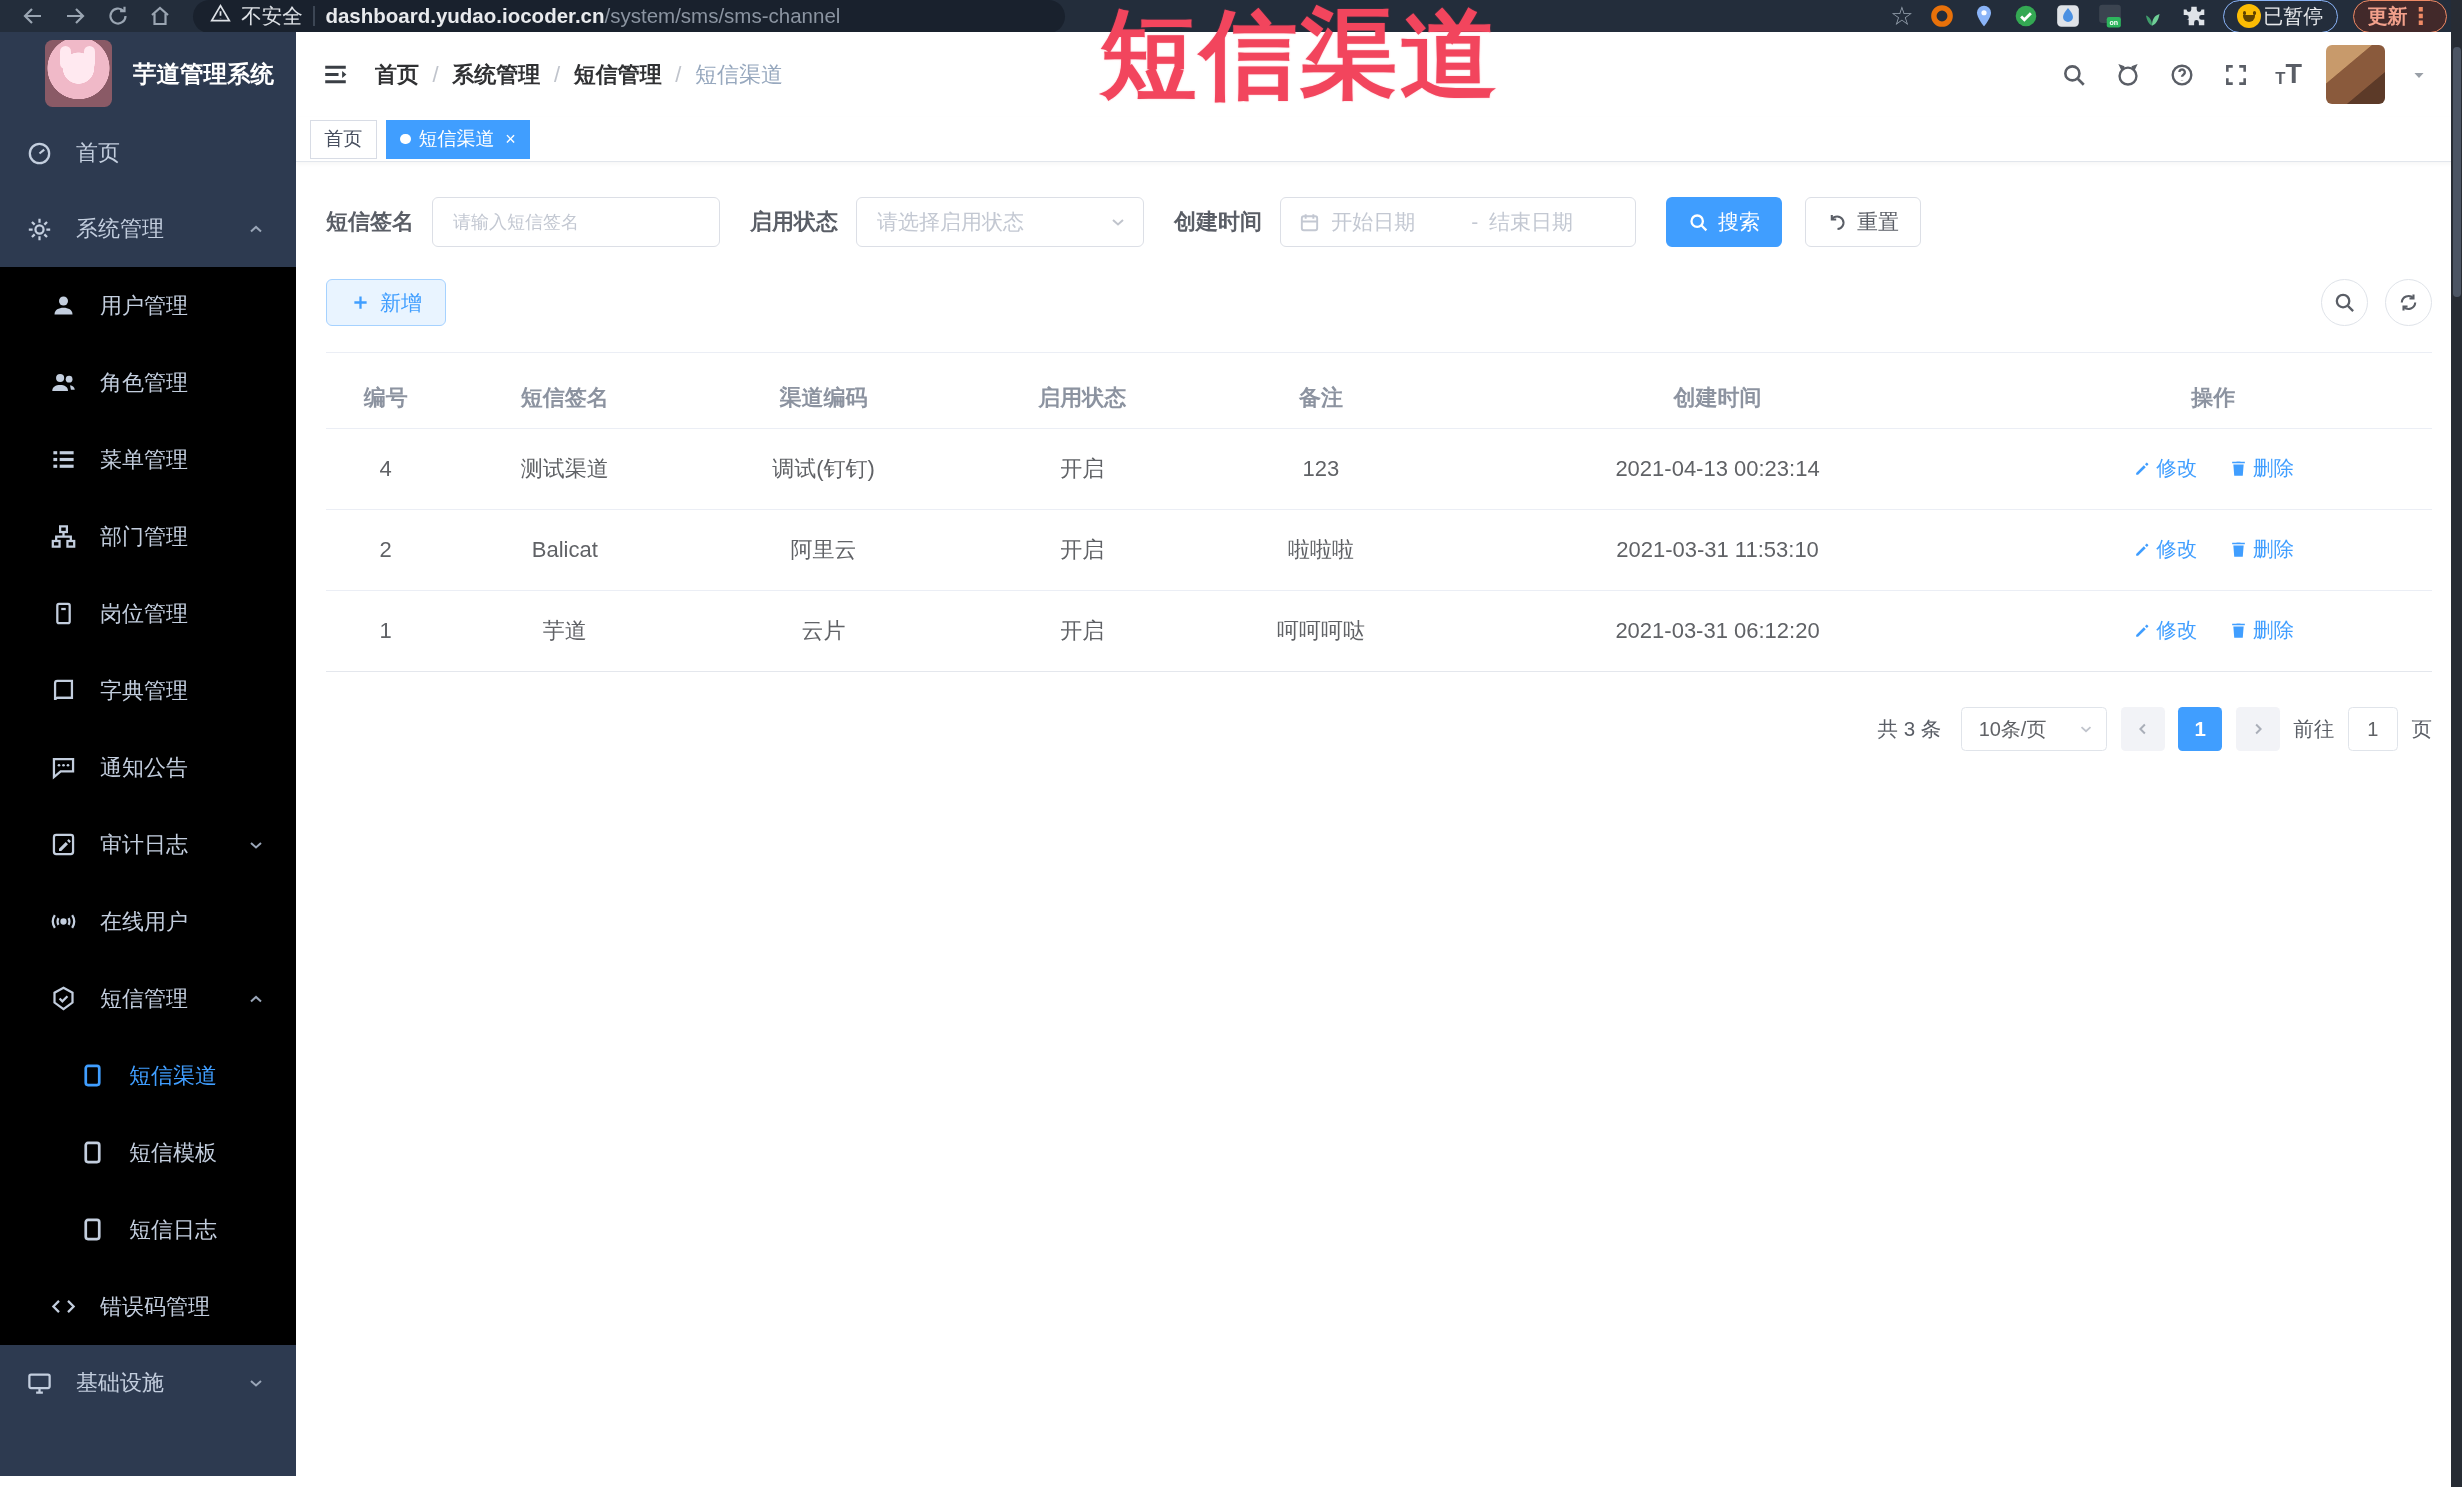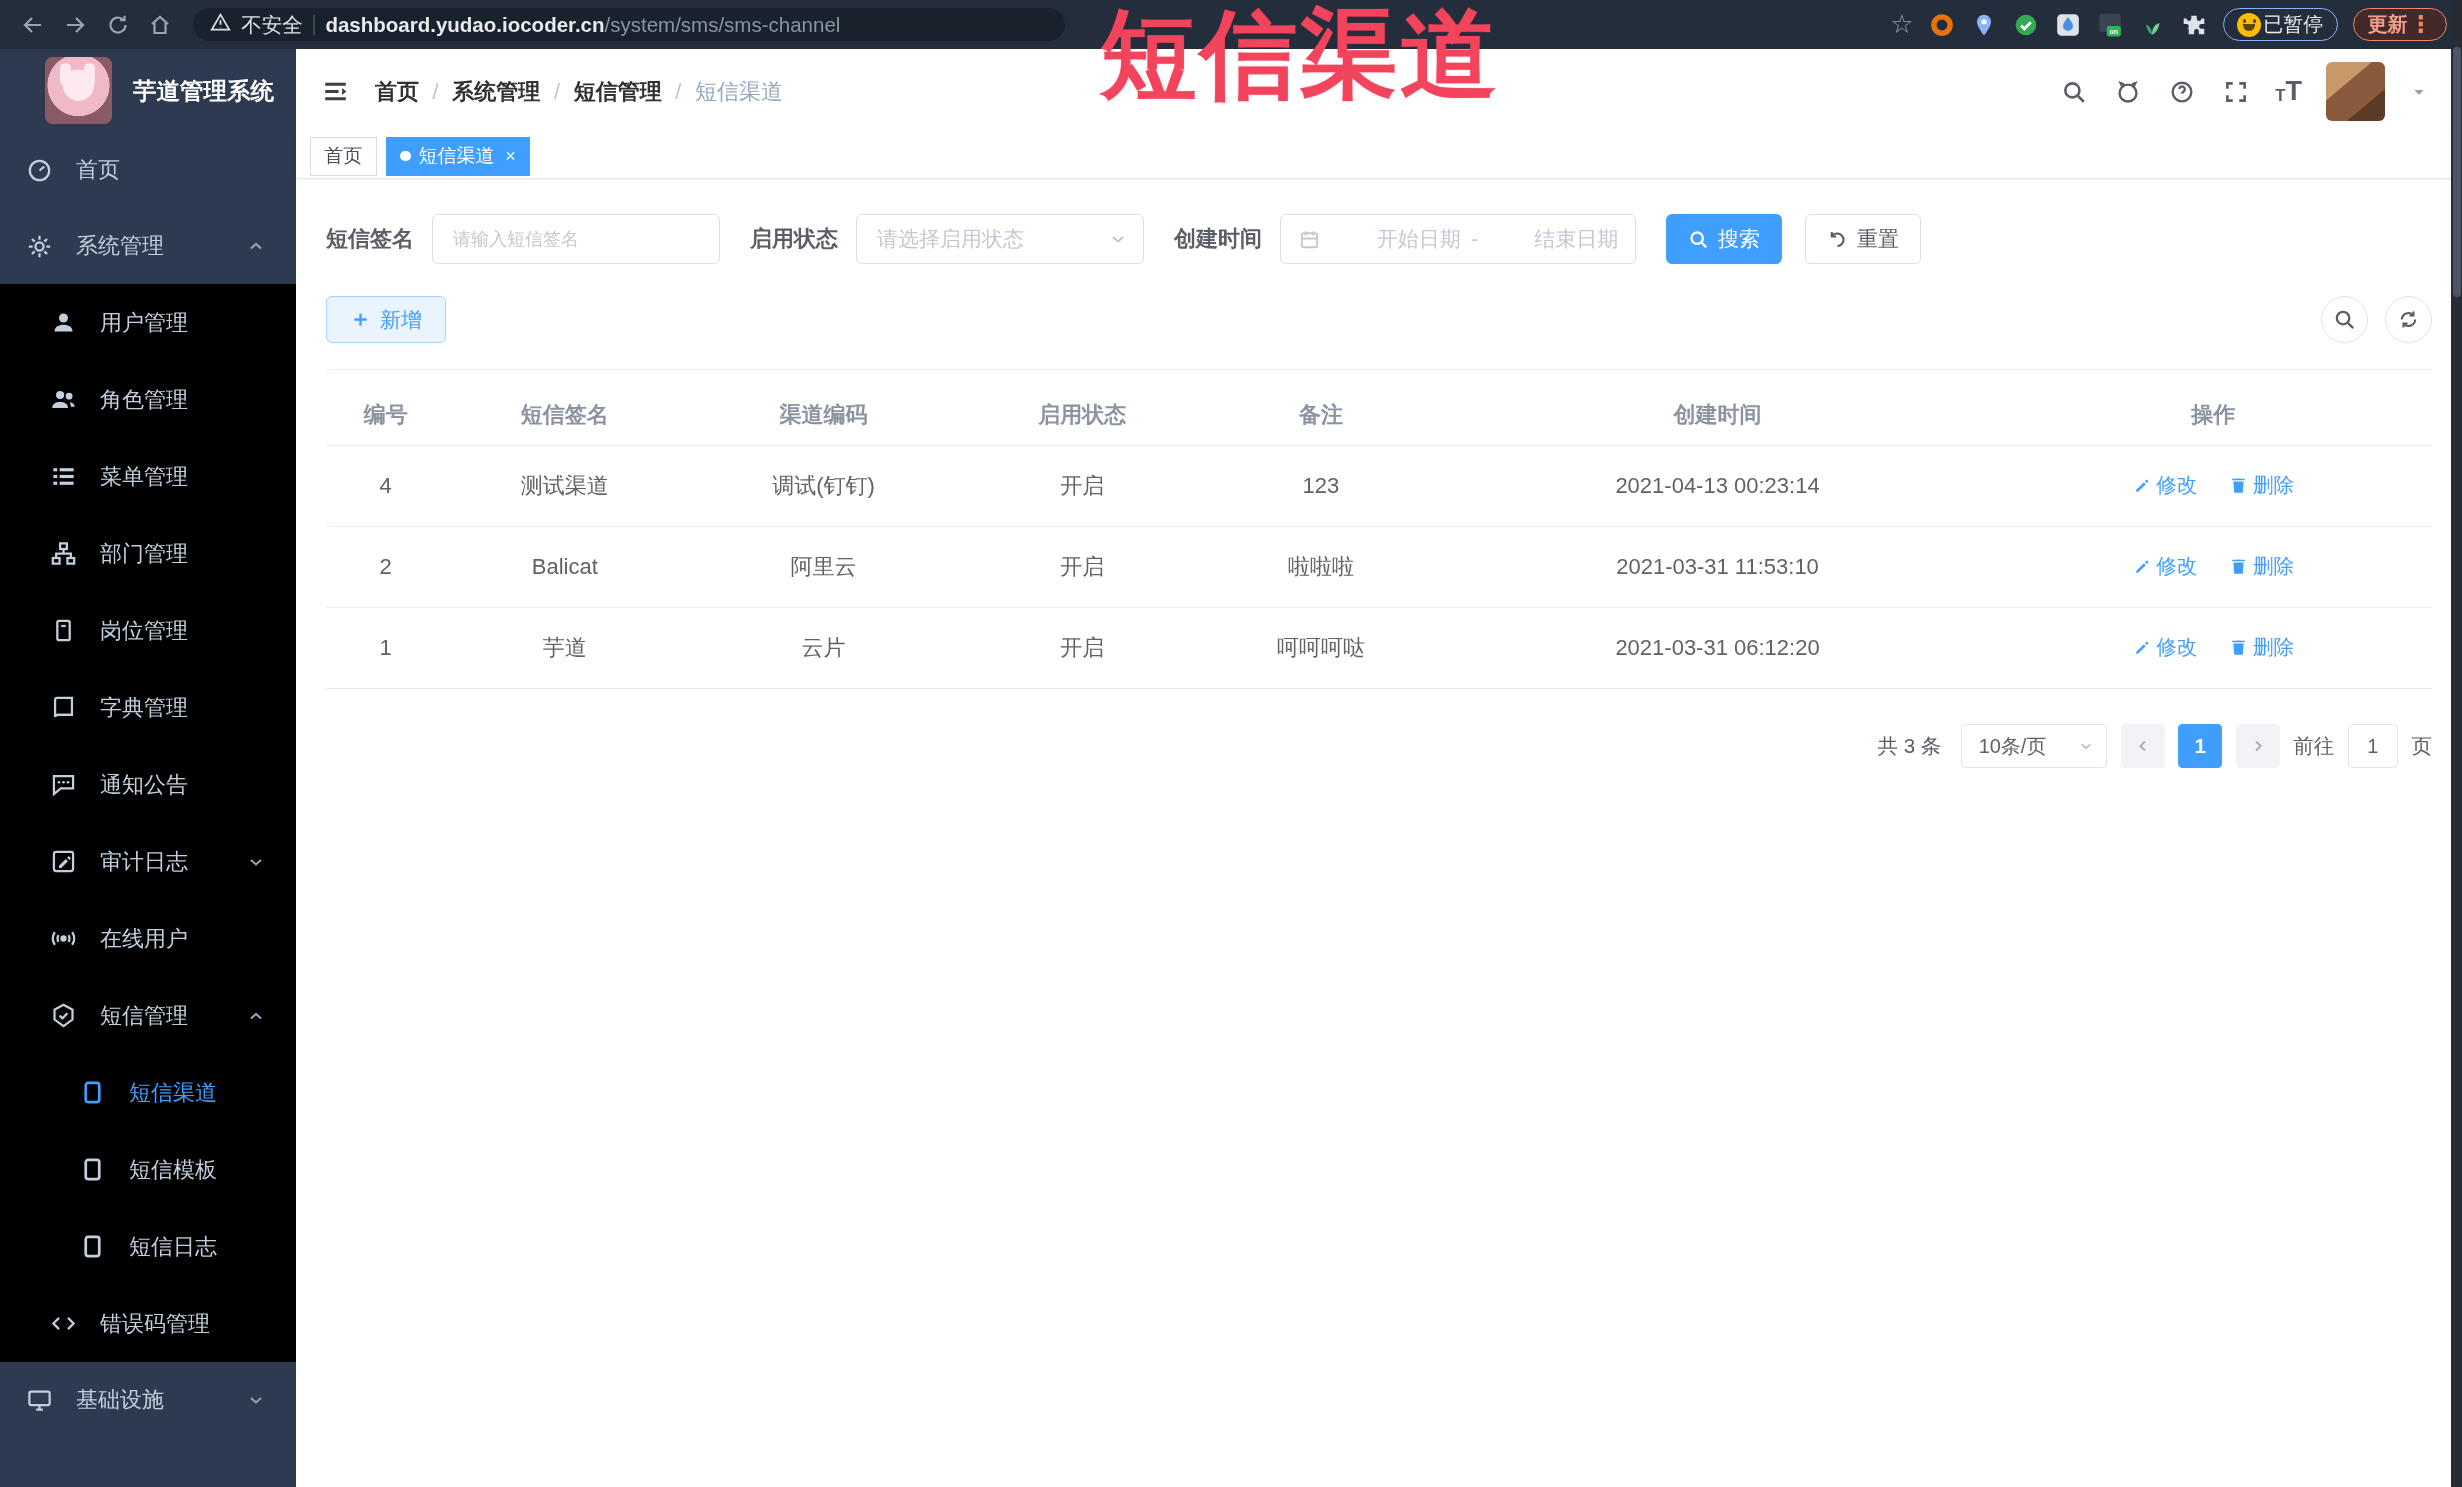--- a/index.html
+++ b/index.html
@@ -1,21 +1,21 @@
 <!DOCTYPE html>
 <html style="font-size:12px"><head>
 <meta charset="utf-8">
 <style>
   * { margin:0; padding:0; box-sizing:border-box; }
   html,body { width:2462px; height:1488px; }
   body { font-family:"Liberation Sans","DejaVu Sans",sans-serif; background:#fff; }
   .screen { position:relative; width:2462px; height:1488px; overflow:hidden; background:#fff; }
 
   
-  .browser-bar { height:49px; background:#232d3b; display:flex; align-items:center; padding:16px 15px; gap:7.6px; }
+  .browser-bar { height:32px; background:#232d3b; display:flex; align-items:center; padding:16px 15px; gap:7.6px; }
   .bnav { width:35px; height:35px; display:flex; align-items:center; justify-content:center; color:#9aa5b2; flex:0 0 auto; }
   .bnav svg { width:24px; height:24px; }
   .url-pill { height:33px; width:872px; margin-left:7.6px; background:#19212d; border-radius:16.7px; display:flex; align-items:center; padding:0 16.7px; gap:10.6px; color:#dde1e6; font-size:20.5px; }
   .url-pill .warn svg { width:21px; height:21px; }
   .url-divider { width:1.5px; height:20px; background:#3c4654; }
   .url-domain { color:#e8eaed; font-weight:bold; }
   .url-path { color:#8b94a1; }
   .browser-right { margin-left:auto; display:flex; align-items:center; gap:15px; }
   .ext-icon { width:27px; height:27px; display:flex; align-items:center; justify-content:center; }
   .ext-icon svg { width:26px; height:26px; }
@@ -81,21 +81,21 @@
   .f-input, .f-select, .f-date { height:50px; border:1.5px solid #dcdfe6; border-radius:6px; background:#fff; display:flex; align-items:center; font-size:21px; color:#606266; }
   .f-input { width:288px; padding:0 20px; }
   .f-input input { border:none; outline:none; width:100%; font-size:18px; font-family:inherit; color:#0f172a; background:transparent; }
   .f-input input::placeholder { color:#c3c8d2; }
   .f-select { width:288px; padding:0 15px 0 20px; margin-right:30px; }
   .f-select .ph { color:#c3c8d2; flex:1; }
   .f-select .sel-caret { color:#c0c4cc; width:20px; height:20px; }
   .f-gap { width:30px; flex:0 0 auto; }
   .f-date { width:356px; padding:0 16.7px; gap:10.6px; margin-right:30px; }
   .f-date .cal { color:#c3c8d2; width:23px; height:23px; flex:0 0 auto; }
-  .f-date .dph { color:#c3c8d2; flex:1; text-align:right; }
+  .f-date .dph { color:#c3c8d2; flex:1; text-align:left; }
   .f-date .dsep { color:#c3c8d2; }
   .btn { height:50px; border-radius:6px; display:inline-flex; align-items:center; justify-content:center; gap:9px; font-size:21px; cursor:pointer; border:1.5px solid transparent; white-space:nowrap; }
   .btn svg { width:21px; height:21px; }
   .btn-primary { background:#409eff; color:#fff; padding:0 21px; }
   .btn-plain { background:#fff; color:#5a5e66; border-color:#dcdfe6; padding:0 21px; }
   .btn-reset { margin-left:23px; }
   .toolbar-row { margin-top:32px; display:flex; align-items:center; }
   .btn-add { background:#e9f4ff; border-color:#a6d2ff; color:#409eff; padding:0 23px; height:47px; }
   .toolbar-icons { margin-left:auto; display:flex; gap:16.7px; }
   .round-btn { width:47px; height:47px; border-radius:50%; border:1.5px solid #dfe3e9; background:#fff; color:#5a5e66; display:flex; align-items:center; justify-content:center; }

